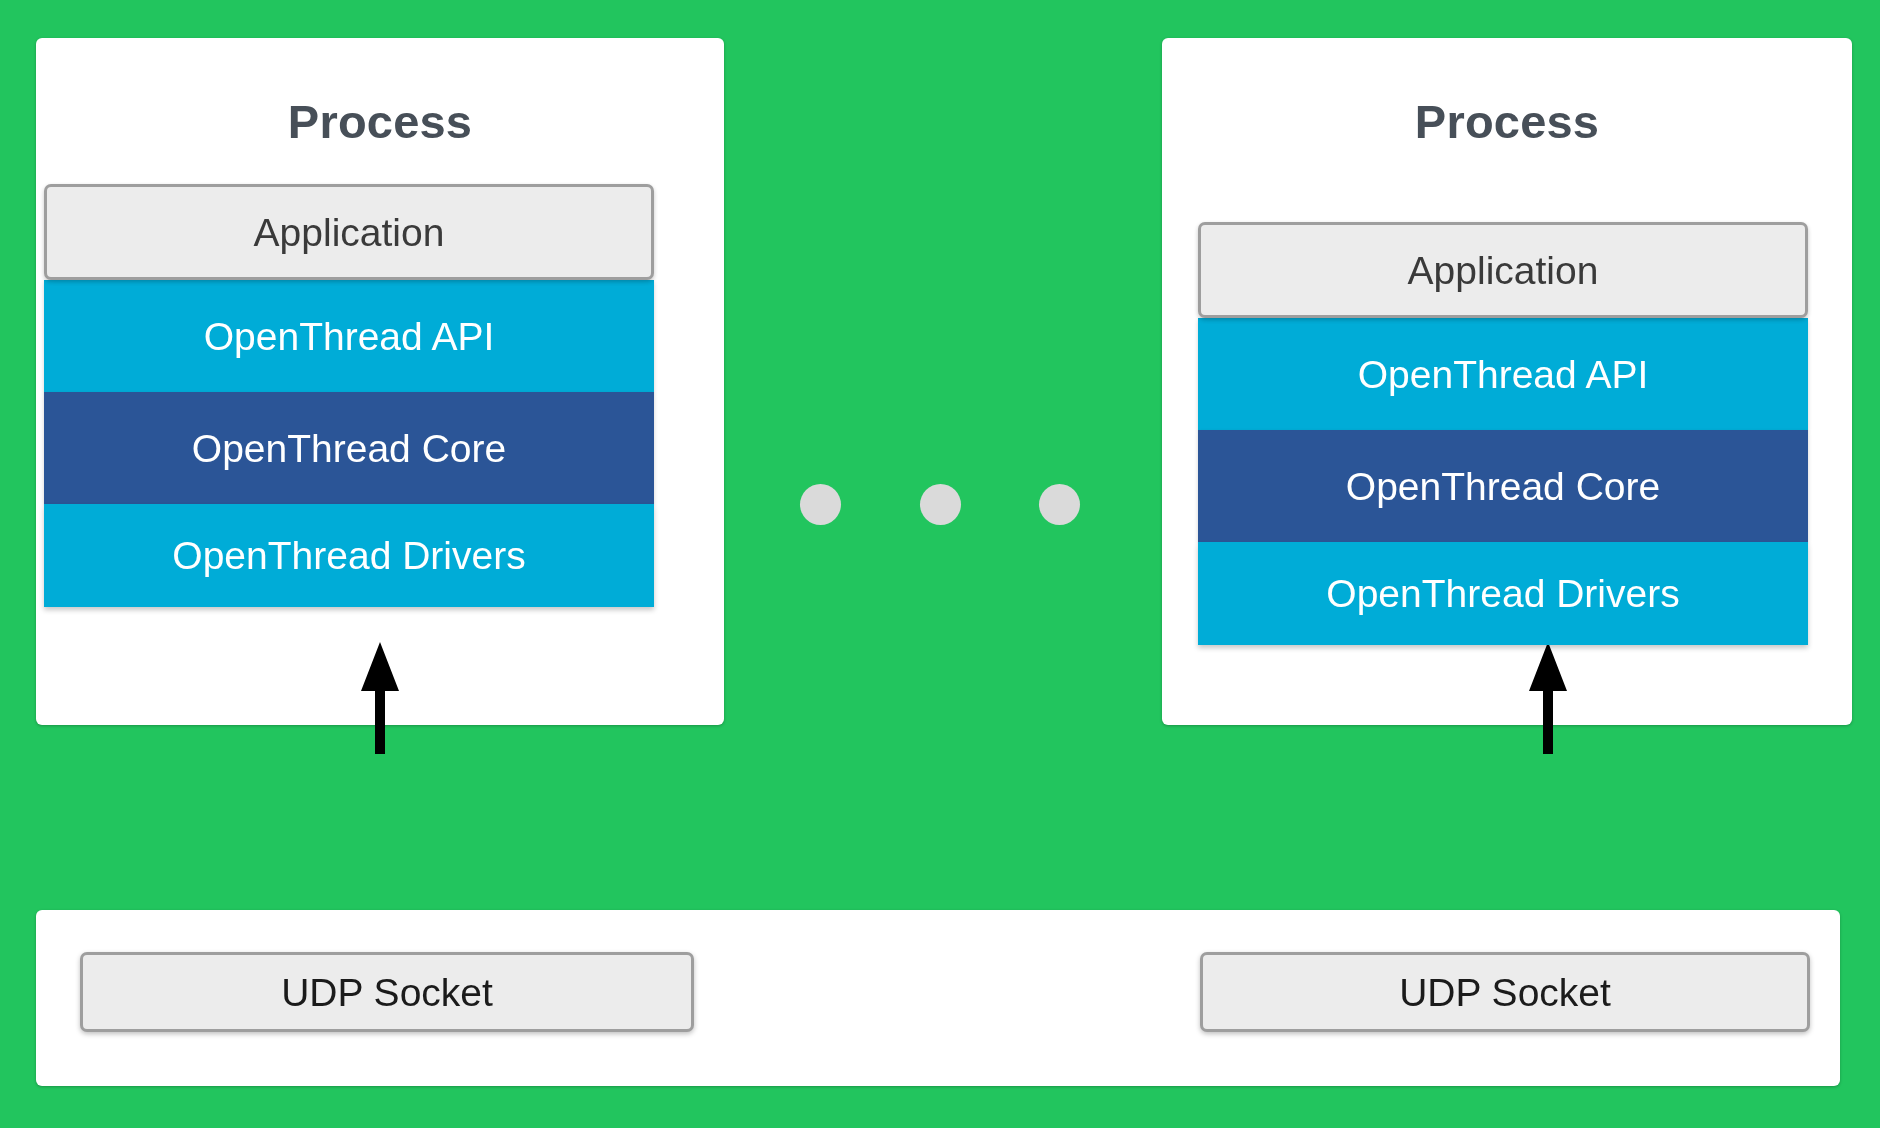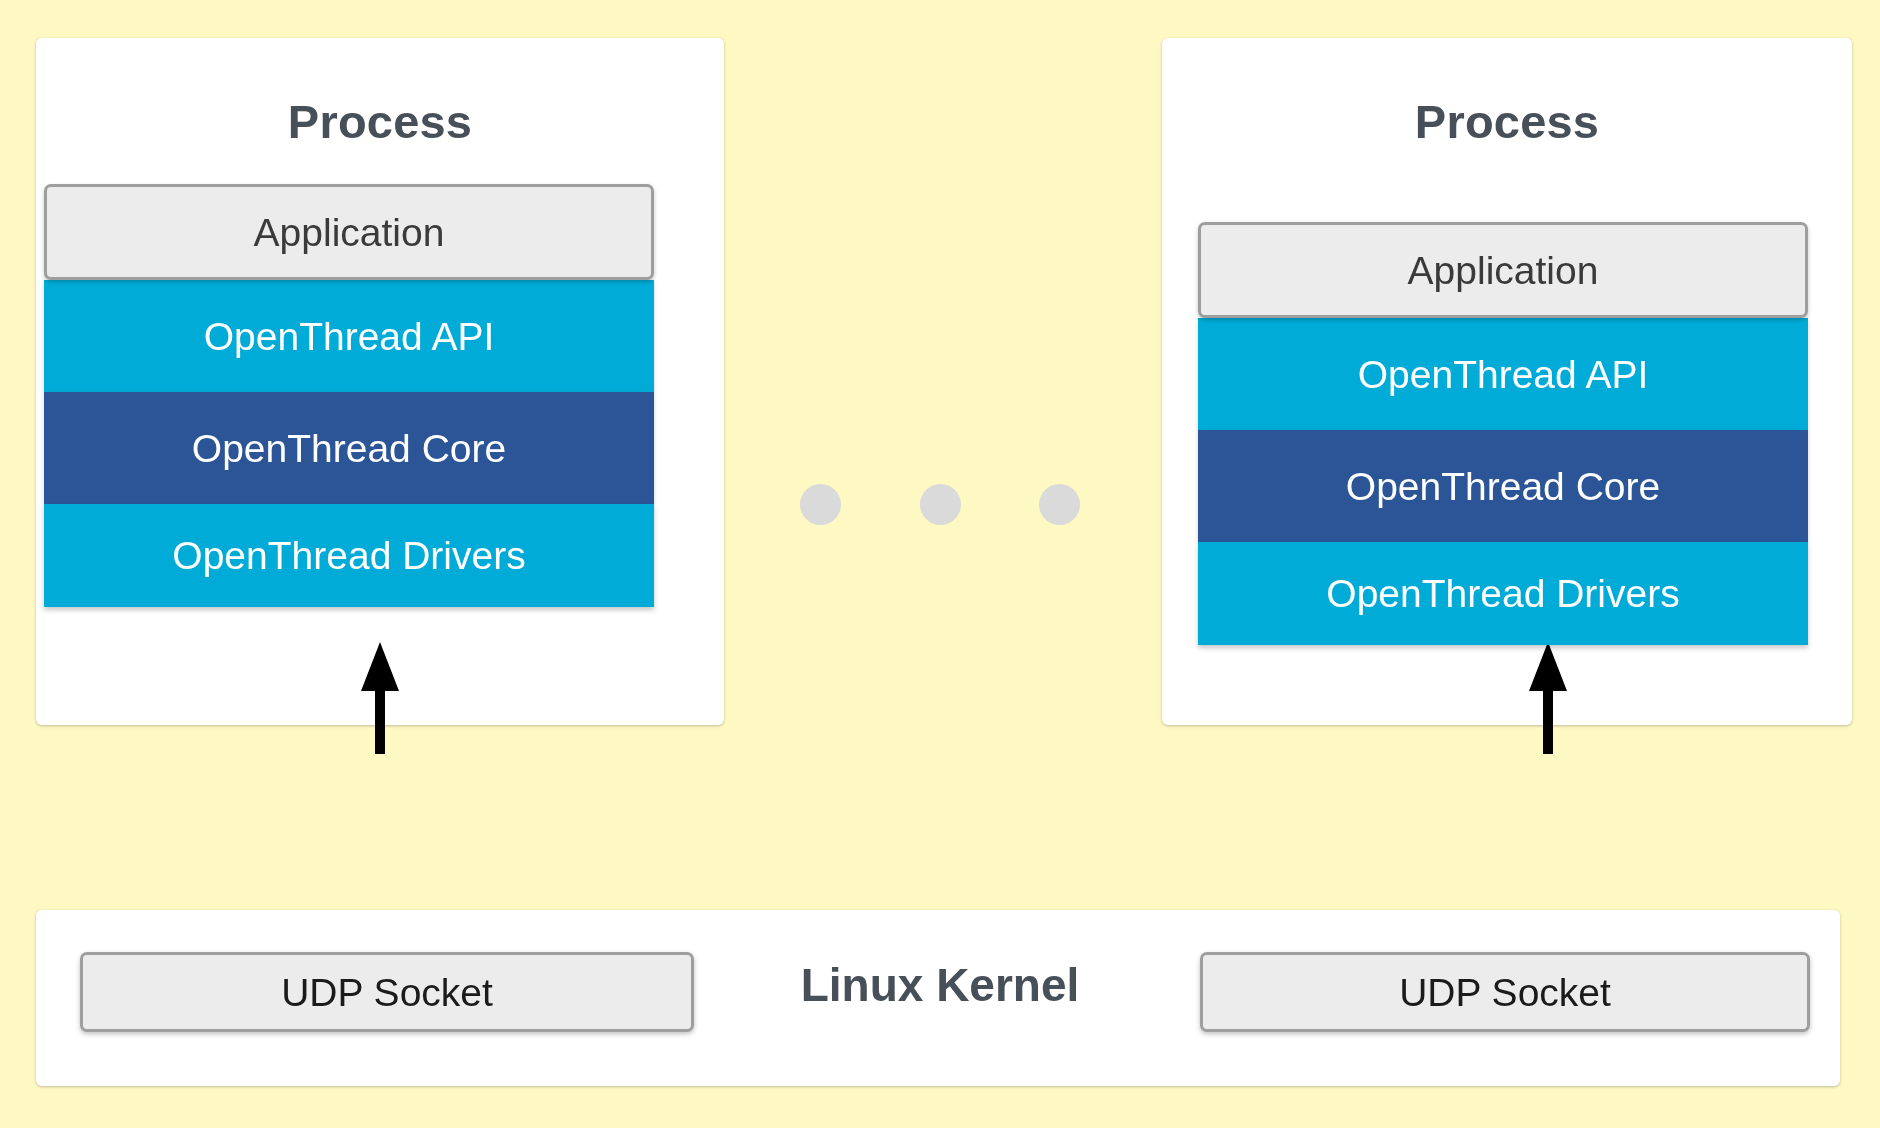--- a/index.html
+++ b/index.html
@@ -14,21 +14,21 @@
     overflow: hidden;
     font-family: "Liberation Sans", sans-serif;
     -webkit-font-smoothing: antialiased;
   }
 
   .stage {
     position: absolute;
     left: 0; top: 0;
     width: 1880px;
     height: 1128px;
-    background: #fef9c3;
+    background: #22c55e;
   }
 
   
   .process-box {
     position: absolute;
     background: #FFFFFF;
     border-radius: 6px;
     box-shadow: 0 1px 3px rgba(0,0,0,0.25);
   }
   #process-box-1 { left: 36px;   top: 38px; width: 688px;  height: 687px; }
@@ -208,17 +208,16 @@
   <div class="arrow" id="arrow-2">
     <svg width="44" height="112" viewBox="0 0 44 112" xmlns="http://www.w3.org/2000/svg">
       <path d="M22 0 L41 49 L27 49 L27 112 L17 112 L17 49 L3 49 Z" fill="#000000"></path>
     </svg>
   </div>
 
   <div id="kernel-box"></div>
 
   <div class="socket-box" id="socket-box-1">UDP Socket</div>
 
-  <div class="kernel-title">Linux Kernel</div>
 
   <div class="socket-box" id="socket-box-2">UDP Socket</div>
 
 </div>
 
 </body></html>

